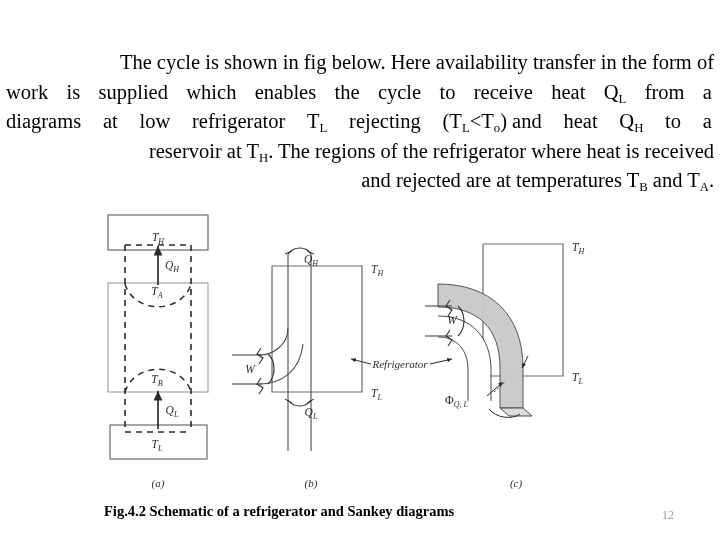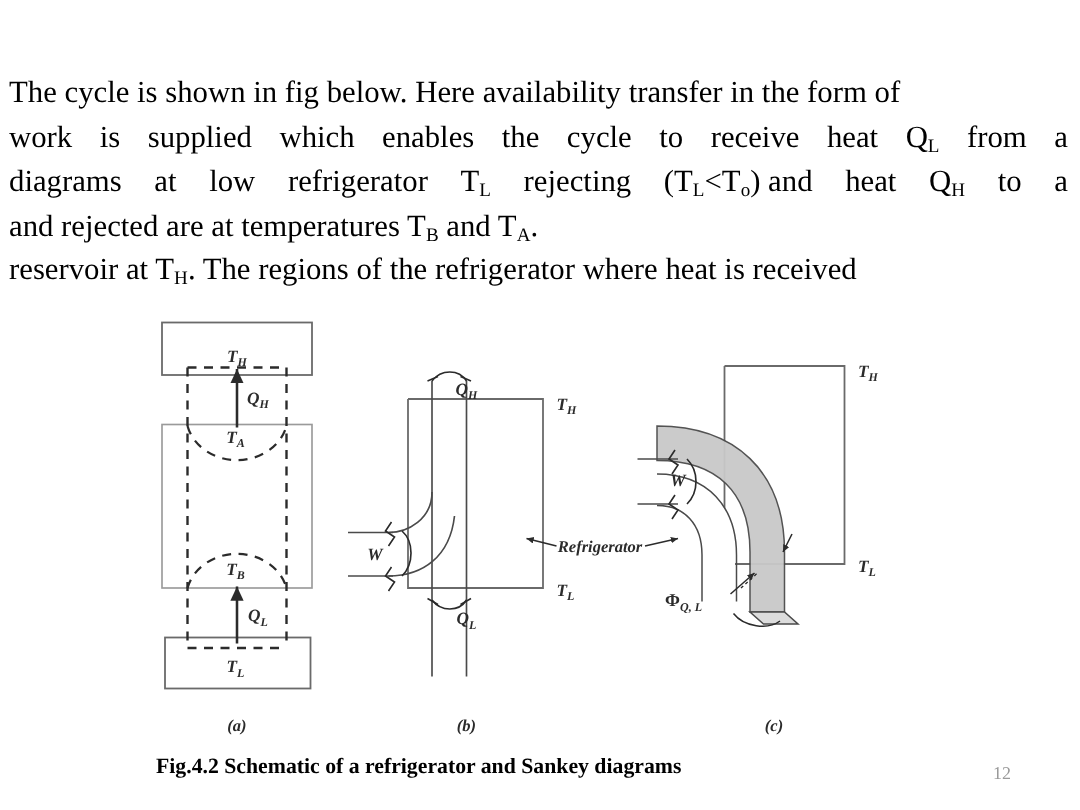--- a/index.html
+++ b/index.html
@@ -19,29 +19,29 @@
     color:#1a18ac;
     letter-spacing:0.2px;
     white-space:pre;
   }
 
   
   .body-text{
     position:absolute;left:6px;top:48px;width:708px;
     font-size:20.5px;line-height:29.6px;color:#000;
   }
-  .line{display:block;white-space:nowrap;}
+  .line{display:block;white-space:nowrap;text-align:right;}
   .line.just{
     display:flex;justify-content:space-between;width:706px;
   }
   .line.just > span{display:inline-block;}
   sub{font-size:0.62em;vertical-align:-0.28em;line-height:0;}
 
   
-  .figure{position:absolute;left:0;top:196px;width:720px;height:305px;font-weight:bold;}
+  .figure{position:absolute;left:0;top:196px;width:720px;height:305px;}
   .figure svg{display:block;}
 
   
   .caption{
     position:absolute;left:104px;top:503px;
     font-size:14.5px;font-weight:bold;color:#000;white-space:nowrap;text-align:right;
   }
   .pageno{
     position:absolute;left:662px;top:508px;
     font-size:12px;color:#9a9a9a;
@@ -80,23 +80,23 @@
       <span>refrigerator</span>
       <span><span>T</span><sub>L</sub></span>
       <span>rejecting</span>
       <span><span>(T</span><sub>L</sub><span>&lt;T</span><sub>o</sub><span>) and</span></span>
       <span>heat</span>
       <span><span>Q</span><sub>H</sub></span>
       <span>to</span>
       <span>a</span>
     </span>
 
+    <span class="line"><span>reservoir at T</span><sub>H</sub><span>.  The regions of the refrigerator where heat is received</span></span>
+
     <span class="line"><span>and rejected are at temperatures T</span><sub>B</sub><span> and T</span><sub>A</sub><span>.</span></span>
-
-    <span class="line"><span>reservoir at T</span><sub>H</sub><span>.  The regions of the refrigerator where heat is received</span></span>
   </div>
 
   <div class="figure">
   <svg width="720" height="305" viewBox="0 0 720 305" xmlns="http://www.w3.org/2000/svg">
     <defs>
       <marker id="ah" markerWidth="7" markerHeight="7" refX="5.6" refY="2.6" orient="auto">
         <path d="M0,0 L5.6,2.6 L0,5.2 z" fill="#2b2b2b"></path>
       </marker>
       <marker id="ahs" markerWidth="6" markerHeight="6" refX="4.8" refY="2.2" orient="auto">
         <path d="M0,0 L4.8,2.2 L0,4.4 z" fill="#2b2b2b"></path>

